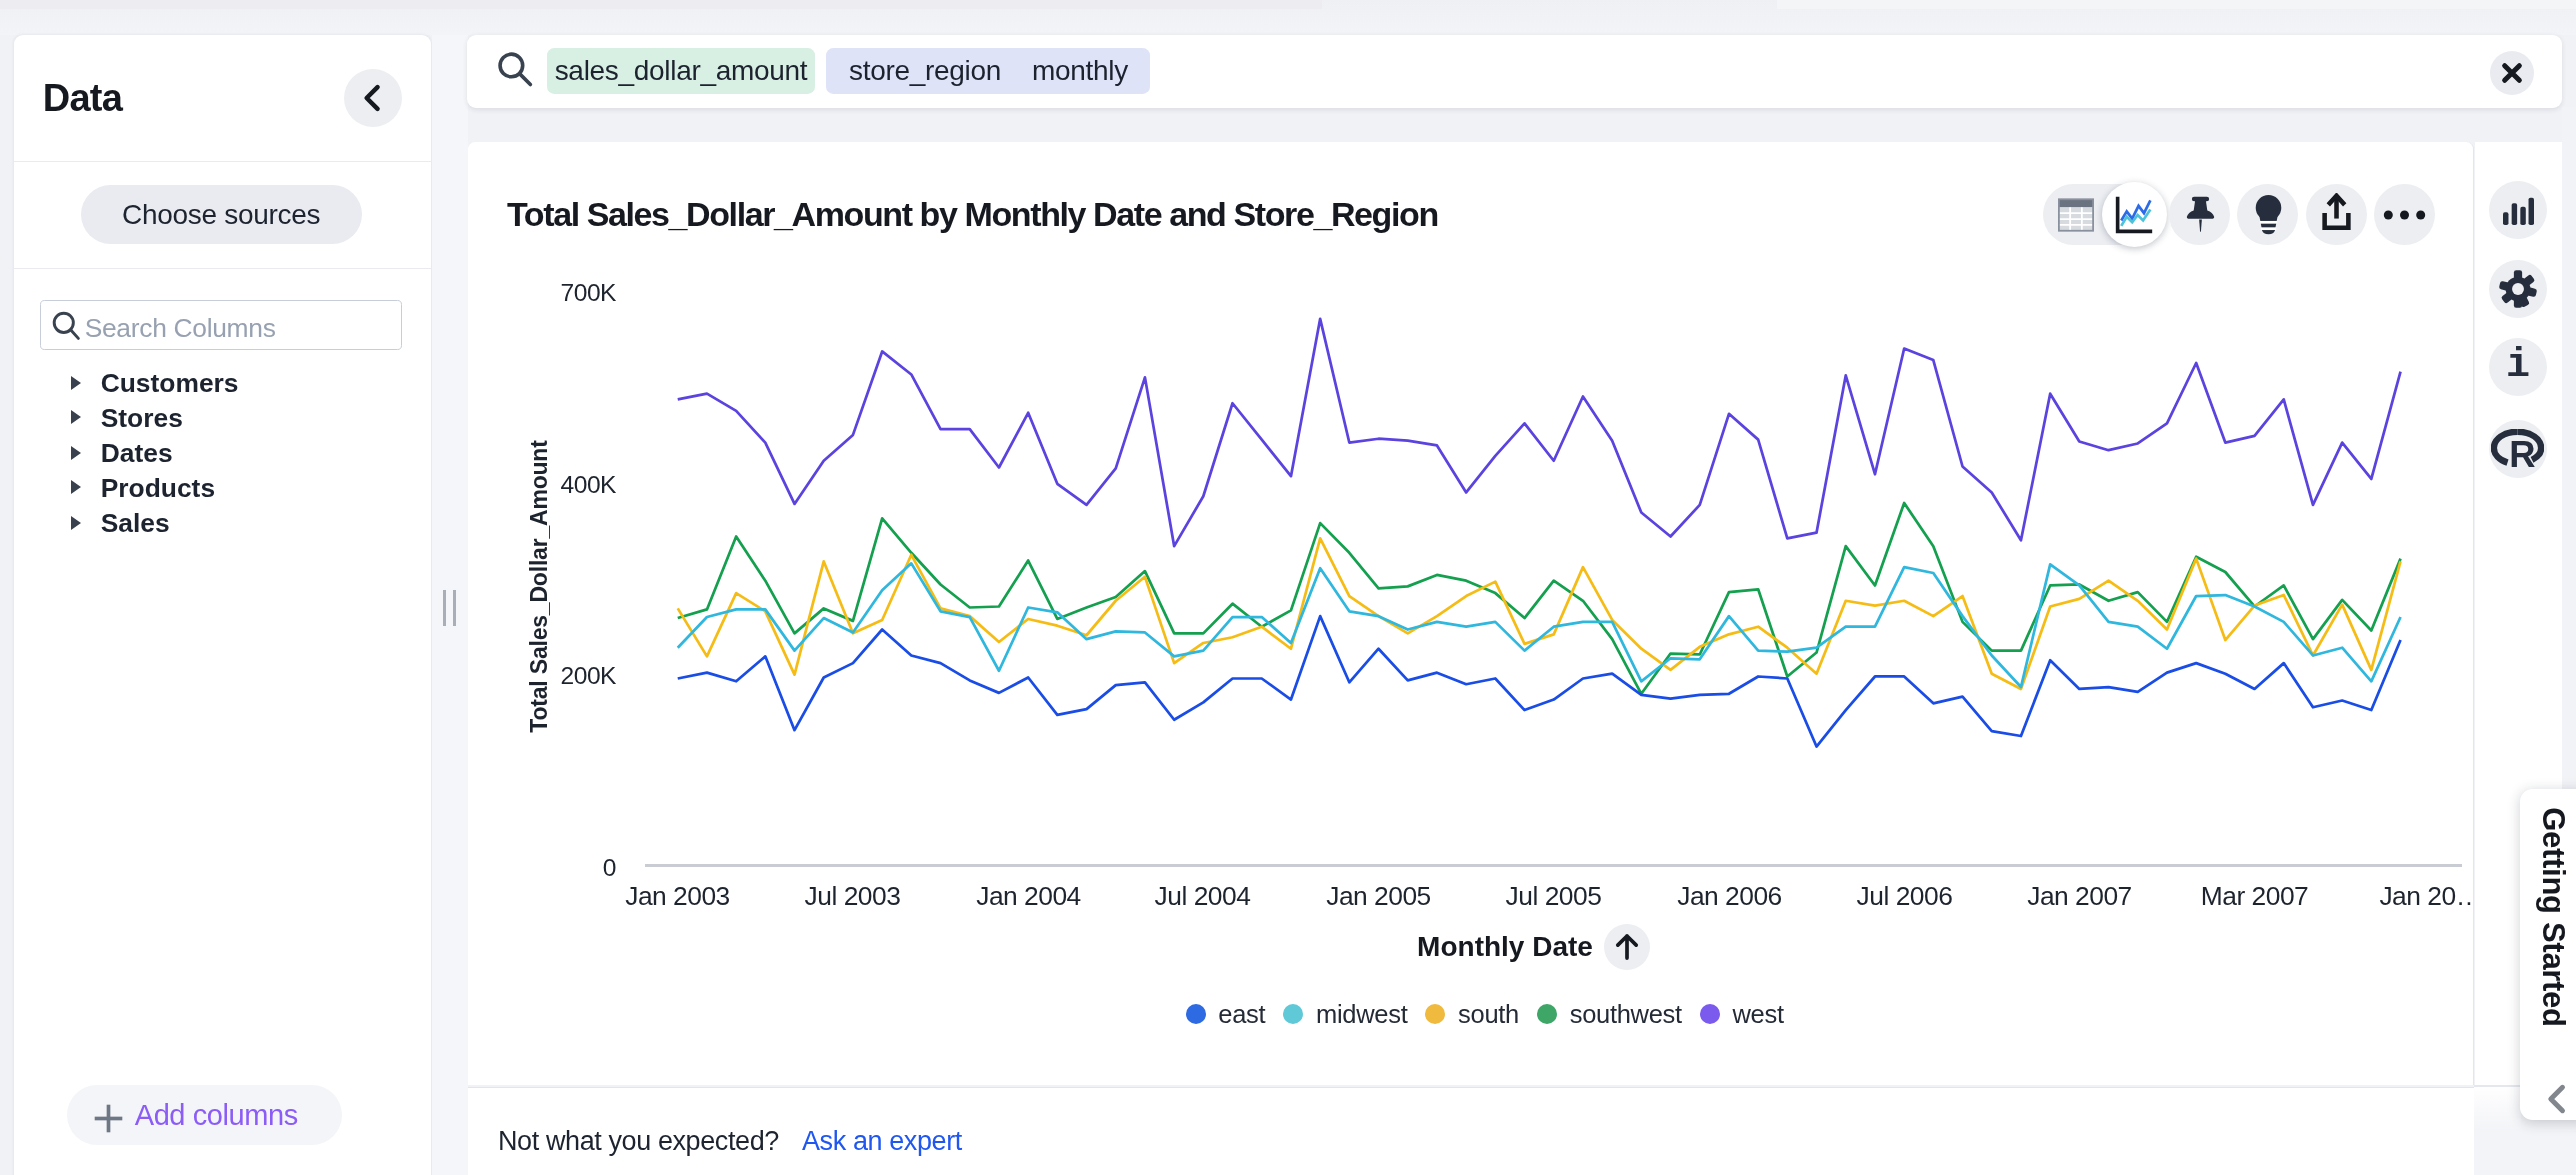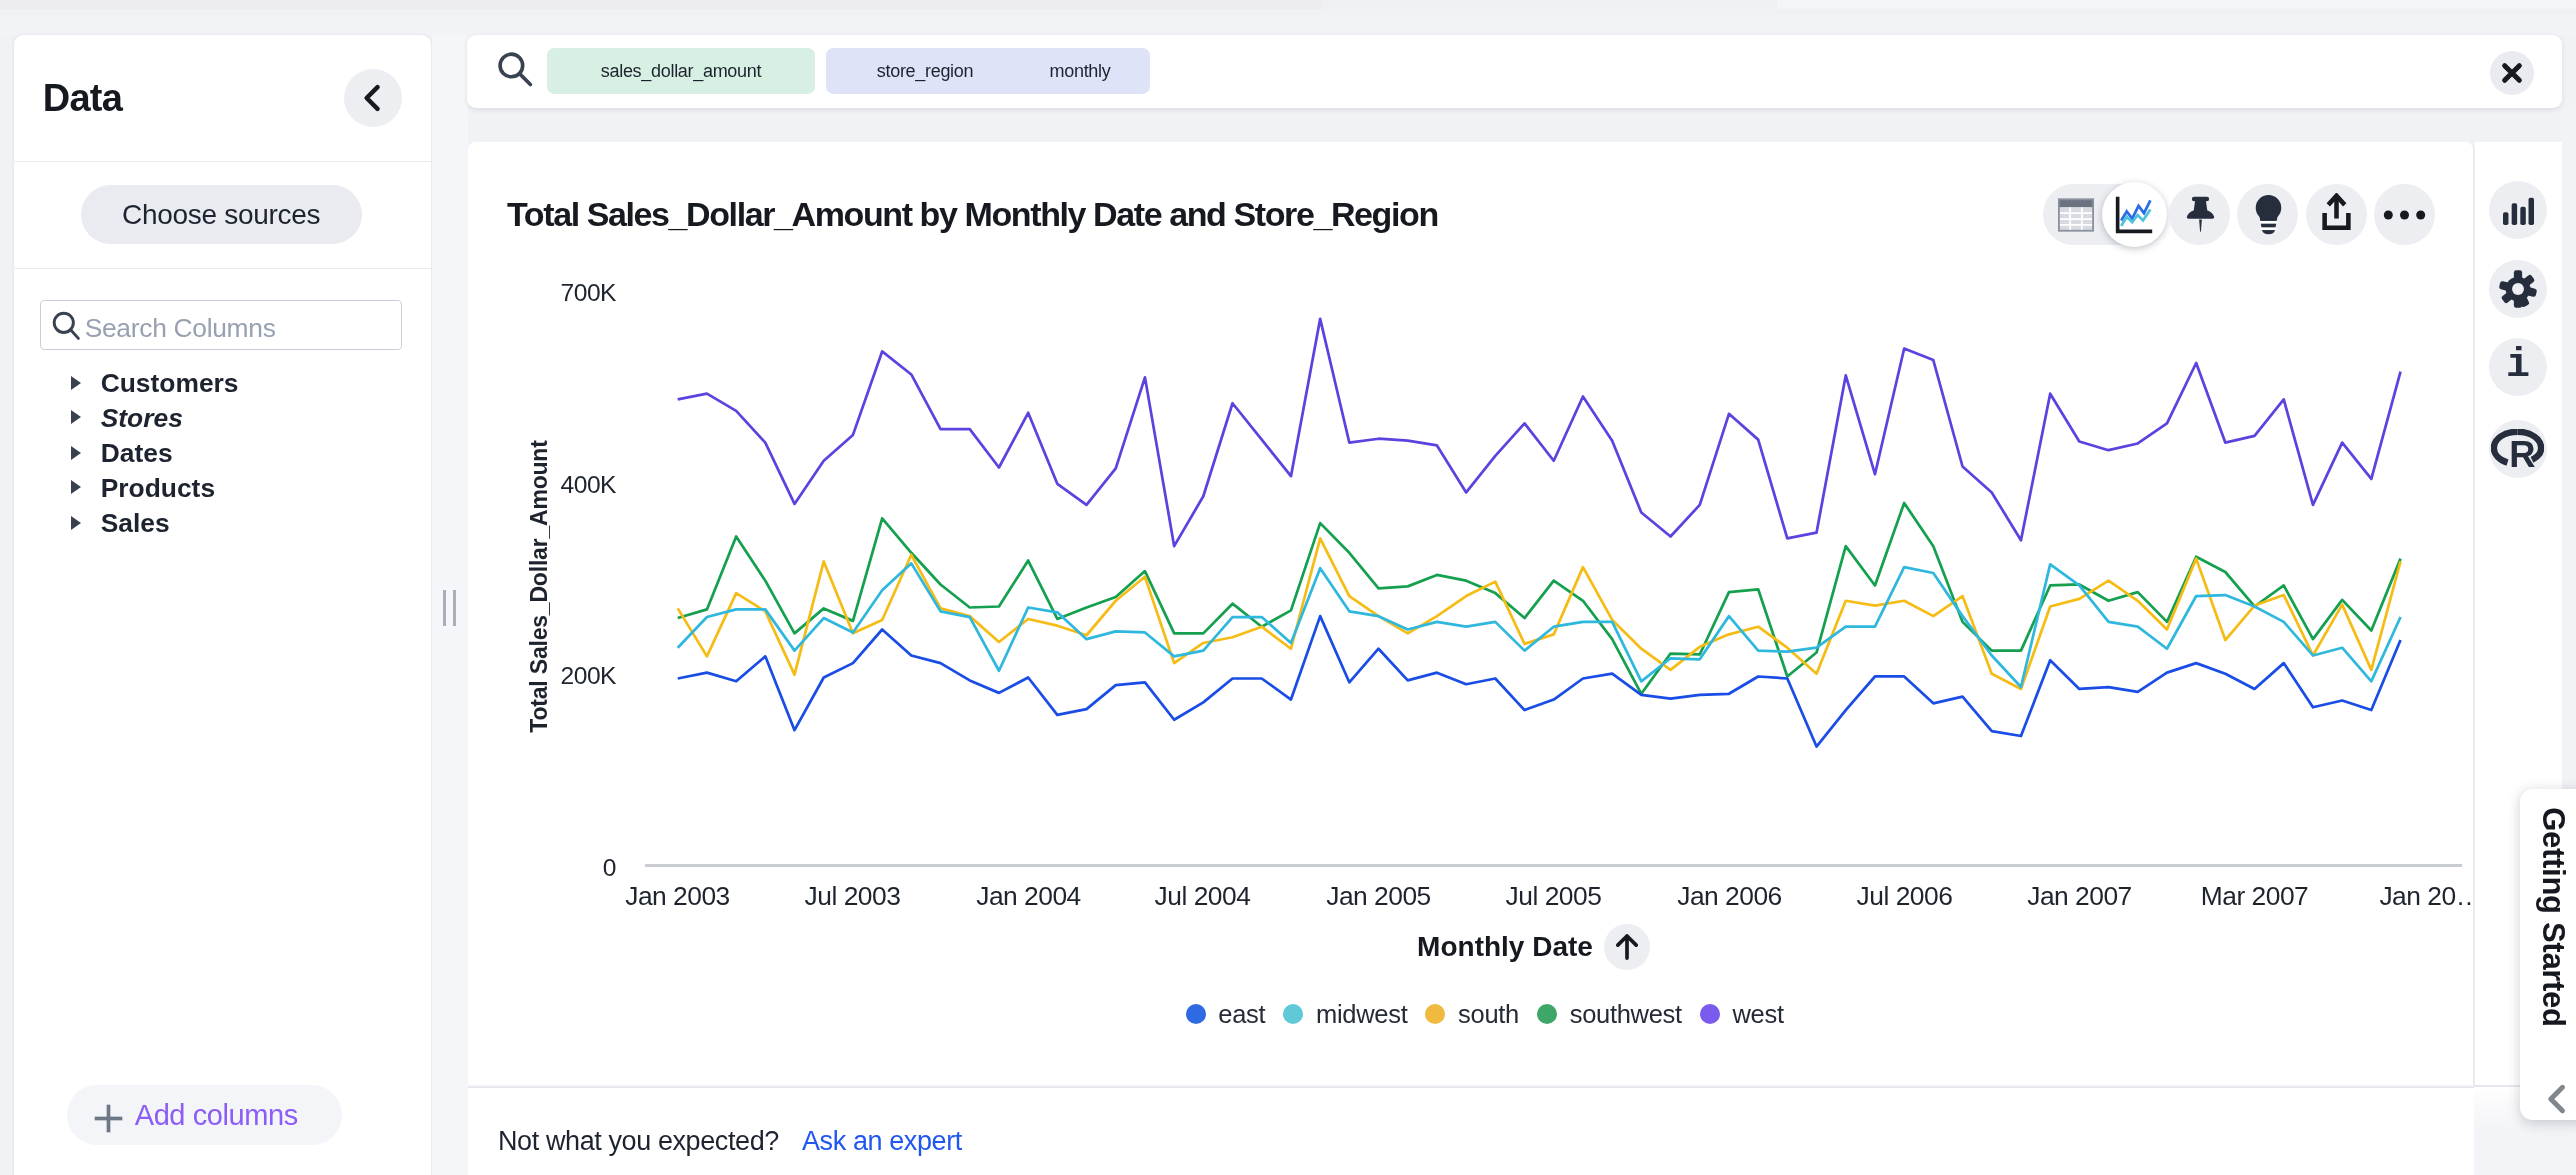--- a/index.html
+++ b/index.html
@@ -20,21 +20,21 @@
   text-align:center; line-height:59px; font-size:28px; letter-spacing:-0.3px; color:#1d2430; }
 #searchbox { left:26.4px; top:265px; width:362px; height:50px; border:1.8px solid #c7ced9; border-radius:4.6px; background:#fff; }
 #searchph { left:71px; top:278px; font-size:26.4px; letter-spacing:-0.3px; color:#97a1b1; }
 .treerow { left:87px; font-size:26.4px; font-weight:700; color:#1d2430; }
 .tri { left:57px; width:0; height:0; border-left:10px solid #39414e; border-top:7.3px solid transparent; border-bottom:7.3px solid transparent; }
 #addcol { left:53px; top:1050px; width:275px; height:60px; border-radius:30px; background:#f4f5f8; }
 #addcol-txt { left:121px; top:1064px; font-size:29px; letter-spacing:-0.4px; color:#8b5cf6; }
 
 #searchbar { left:467px; top:35px; width:2095px; height:73px; background:#fff; border-radius:9px;
   box-shadow:0 1.8px 5.5px rgba(30,40,60,.10); }
-.chip { position:absolute; top:12.7px; height:46px; border-radius:7.3px; font-size:18px; line-height:46px; color:#1d232e; text-align:center; letter-spacing:-0.3px; }
+.chip { position:absolute; top:12.7px; height:46px; border-radius:7.3px; font-size:28px; line-height:46px; color:#1d232e; text-align:center; letter-spacing:-0.3px; }
 #chip1 { left:80px; width:268px; background:#d8efe3; }
 #chip2 { left:359px; width:198px; background:#dee3f8; }
 #chip3 { left:543px; width:140px; background:#dee3f8; }
 #xcircle { left:2023px; top:15.5px; width:44px; height:44px; border-radius:50%; background:#e9ebf0; }
 
 #card { left:468px; top:142px; width:2006px; height:943px; background:#fff; border-radius:7.3px 7.3px 0 0;
   border-right:0.9px solid #e3e6ec; }
 #title { left:39px; top:53px; font-size:34px; font-weight:700; color:#16191f; letter-spacing:-1.4px; }
 
 #viewtoggle { left:1575px; top:42px; width:116px; height:61px; border-radius:31px; background:#eceef2; }
@@ -89,21 +89,21 @@
   <div id="choose" class="abs">Choose sources</div>
   <div class="hr abs" style="top:233px;"></div>
   <div id="searchbox" class="abs">
     <svg width="31" height="33" viewBox="0 0 34 36" style="position:absolute;left:10px;top:9px;">
       <circle cx="14" cy="14" r="10.5" fill="none" stroke="#39424f" stroke-width="3.2"></circle>
       <line x1="21.5" y1="21.5" x2="30" y2="31" stroke="#39424f" stroke-width="3.2" stroke-linecap="round"></line>
     </svg>
   </div>
   <div id="searchph" class="abs">Search Columns</div>
   <div class="treerow abs" style="top:333px;">Customers</div>
-  <div class="treerow abs" style="top:368px;font-style:italic;">Stores</div>
+  <div class="treerow abs" style="top:368px;">Stores</div>
   <div class="treerow abs" style="top:403px;">Dates</div>
   <div class="treerow abs" style="top:438px;">Products</div>
   <div class="treerow abs" style="top:473px;">Sales</div>
   <div class="tri abs" style="top:341px;"></div>
   <div class="tri abs" style="top:375px;"></div>
   <div class="tri abs" style="top:411px;"></div>
   <div class="tri abs" style="top:445px;"></div>
   <div class="tri abs" style="top:481px;"></div>
   <div id="addcol" class="abs"></div>
   <svg class="abs" style="left:77px;top:1066px;" width="35" height="35" viewBox="0 0 38 38">

